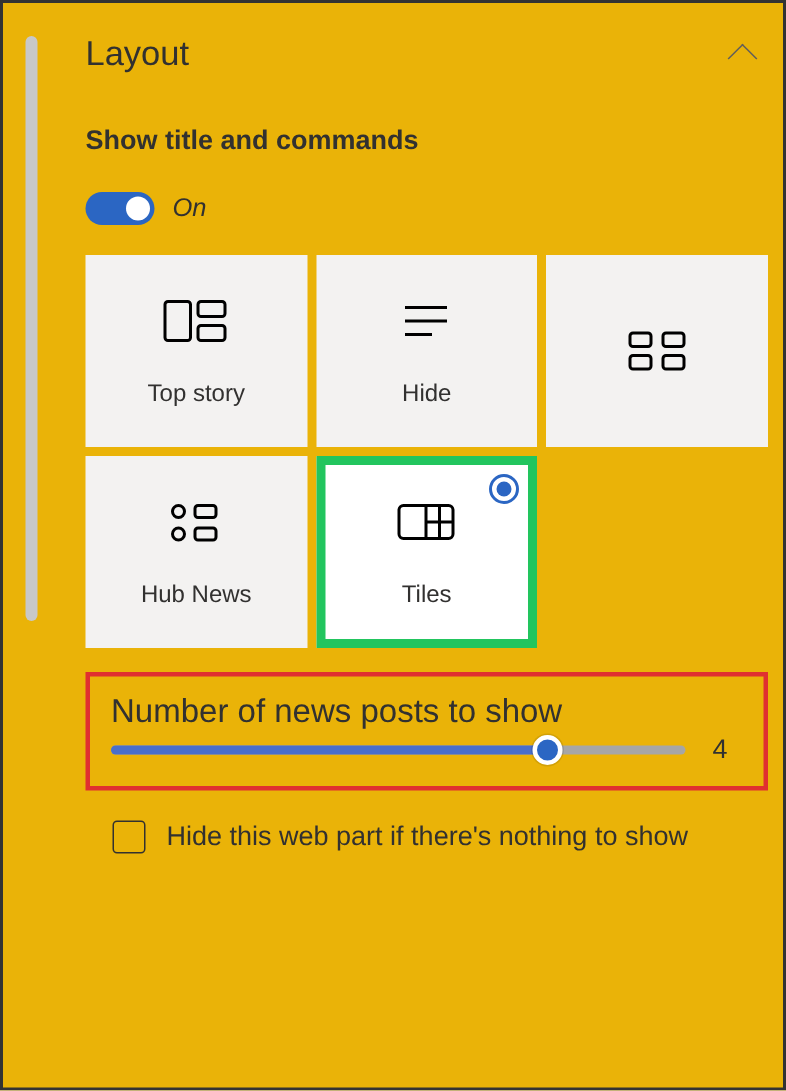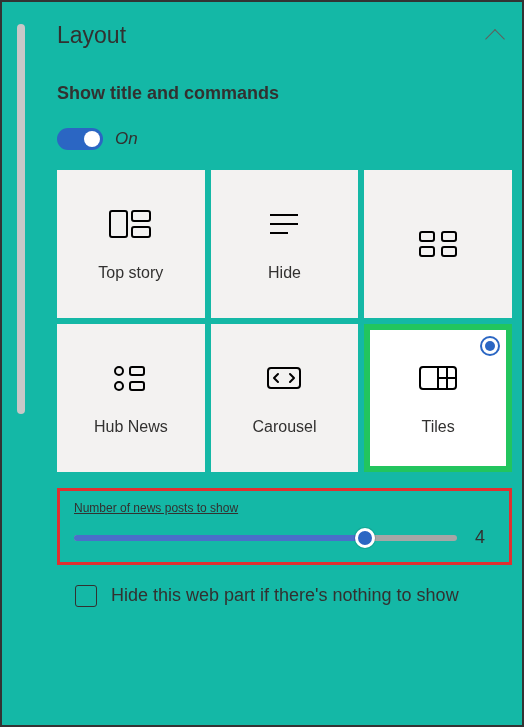--- a/index.html
+++ b/index.html
@@ -6,21 +6,21 @@
   html, body {
     margin: 0; padding: 0;
     font-family: "Segoe UI", -apple-system, sans-serif;
     background: #fff;
     color: #323130;
   }
   .frame {
     width: 524px; height: 727px;
     border: 2px solid #333;
     position: relative;
-    background: #14b8a6;
+    background: #eab308;
     overflow: hidden;
   }
   .scrollbar {
     position: absolute;
     left: 15px; top: 22px;
     width: 8px; height: 390px;
     background: #c8c8c8;
     border-radius: 4px;
   }
   .panel {
@@ -75,21 +75,21 @@
   }
   .toggle-label { font-size: 17px; }
   .layout-grid {
     display: grid;
     grid-template-columns: repeat(3, 1fr);
     gap: 6px;
     margin-bottom: 16px;
   }
   .layout-tile {
     background: #f3f2f1;
-    height: 148px;
+    height: 128px;
     display: flex;
     flex-direction: column;
     align-items: center;
     justify-content: center;
     gap: 22px;
     cursor: pointer;
     position: relative;
     border: 2px solid transparent;
   }
   .layout-tile.selected {
@@ -112,23 +112,22 @@
   }
   .tile-label { font-size: 16px; color: #323130; }
   .tile-icon { width: 46px; height: 36px; display:flex; align-items:center; justify-content:center;}
   .tile-icon svg { width: 46px; height: 36px; stroke: #000; fill: none; stroke-width: 2;}
   .slider-section {
     border: 3px solid #e03030;
     padding: 10px 14px 14px 14px;
     margin-bottom: 18px;
   }
   .slider-label {
-    font-size: 12px;
-    margin-bottom: 12px;
-    text-decoration: underline;
+    font-size: 22px;
+    margin-bottom: 2px;
   }
   .slider-row {
     display: flex;
     align-items: center;
     gap: 18px;
   }
   .slider-track {
     position: relative;
     flex: 1;
     height: 6px;
@@ -230,30 +229,20 @@
           <svg viewBox="0 0 46 36">
             <circle cx="11" cy="11" r="4"></circle>
             <rect x="22" y="7" width="14" height="8" rx="2"></rect>
             <circle cx="11" cy="26" r="4"></circle>
             <rect x="22" y="22" width="14" height="8" rx="2"></rect>
           </svg>
         </div>
         <div class="tile-label">Hub News</div>
       </div>
 
-      <div class="layout-tile">
-        <div class="tile-icon">
-          <svg viewBox="0 0 46 36">
-            <rect x="7" y="8" width="32" height="20" rx="3"></rect>
-            <polyline points="17,14 13,18 17,22" stroke-linecap="round" stroke-linejoin="round"></polyline>
-            <polyline points="29,14 33,18 29,22" stroke-linecap="round" stroke-linejoin="round"></polyline>
-          </svg>
-        </div>
-        <div class="tile-label">Carousel</div>
-      </div>
 
       <div class="layout-tile selected">
         <div class="radio-mark"></div>
         <div class="tile-icon">
           <svg viewBox="0 0 46 36">
             <rect x="5" y="7" width="36" height="22" rx="3"></rect>
             <line x1="23" y1="7" x2="23" y2="29"></line>
             <line x1="32" y1="7" x2="32" y2="29"></line>
             <line x1="23" y1="18" x2="41" y2="18"></line>
           </svg>

